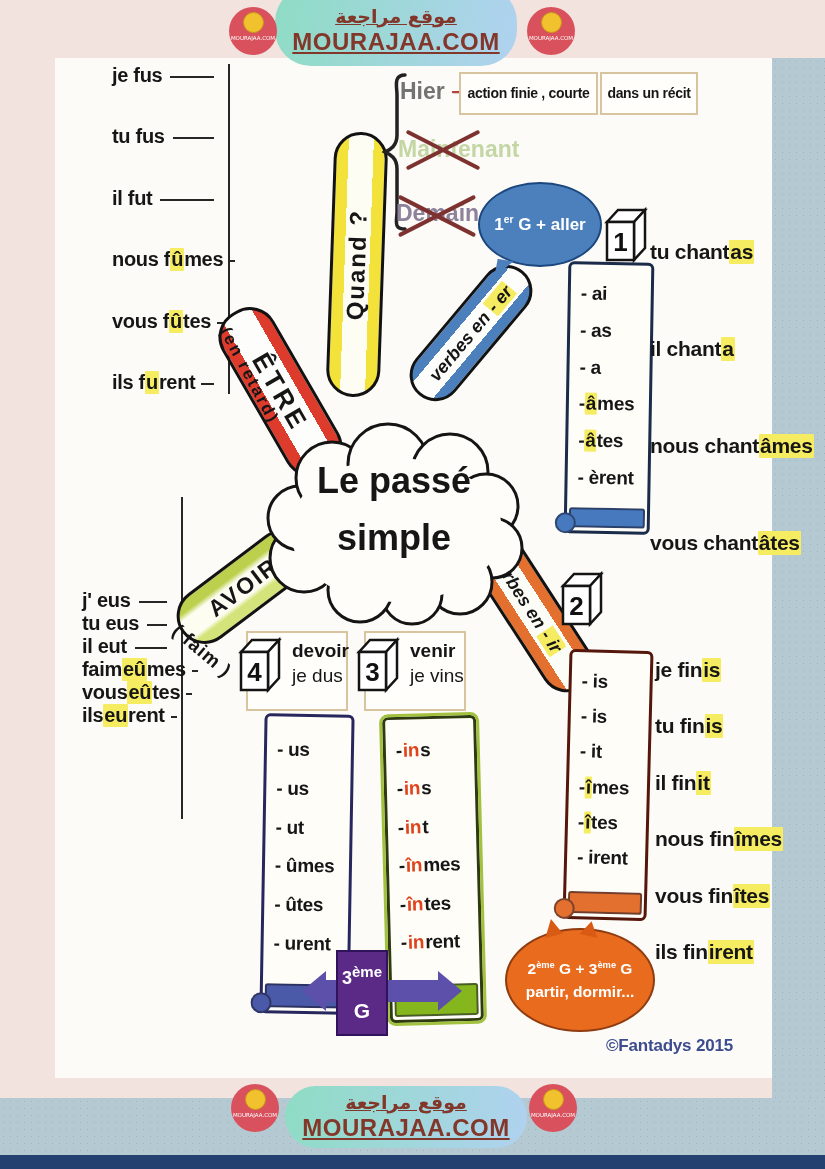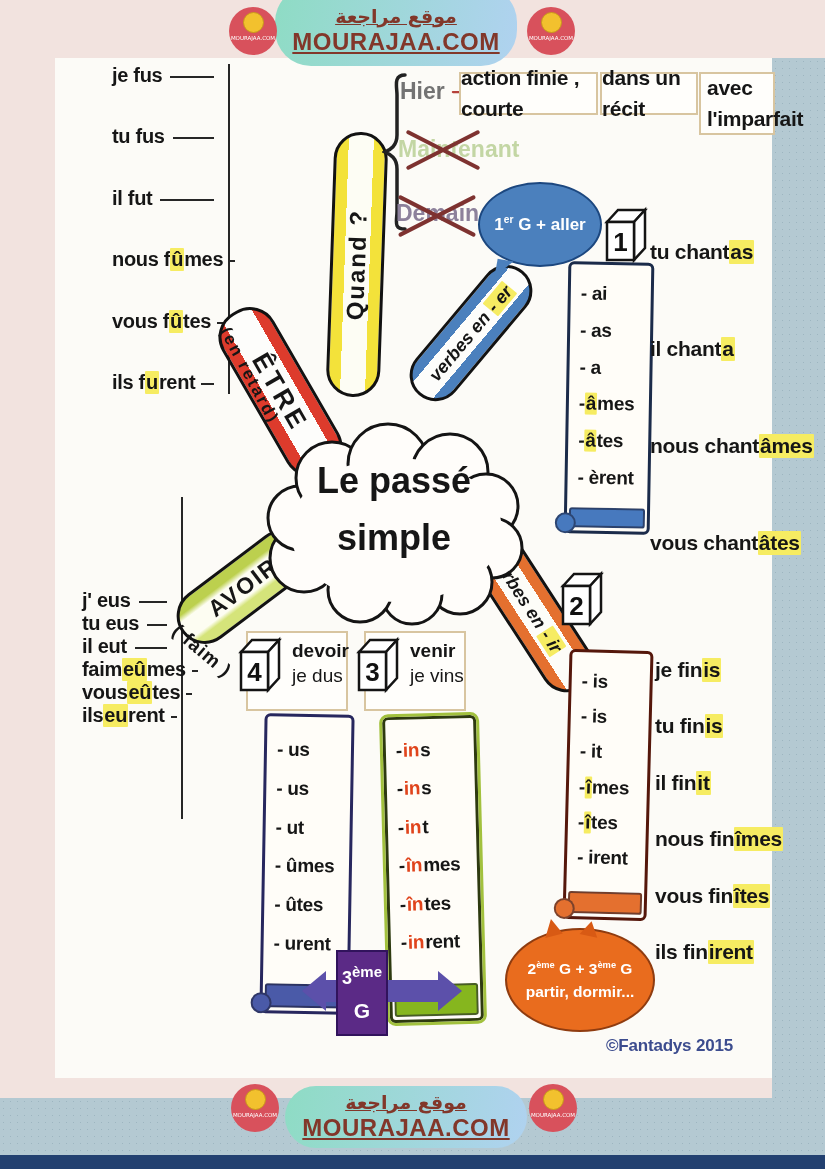--- a/index.html
+++ b/index.html
@@ -34,21 +34,21 @@
   
   .clist{display:flex;flex-direction:column;justify-content:space-between;}
   .clist .crow{font-size:21px;}
   
   .banner{position:absolute;border:3px solid #121212;border-radius:28px;
           display:flex;align-items:center;justify-content:center;font-weight:bold;box-sizing:border-box;}
   .banner .lbl{white-space:nowrap;}
   .note{position:absolute;font-size:17px;font-weight:bold;letter-spacing:2px;white-space:nowrap;transform-origin:0 0;}
   
   .tbox{position:absolute;border:2px solid #d8c5a0;background:#fffefb;display:flex;align-items:center;
-        justify-content:center;font-size:21px;font-weight:bold;letter-spacing:-0.3px;box-sizing:border-box;
+        justify-content:center;font-size:14px;font-weight:bold;letter-spacing:-0.3px;box-sizing:border-box;
         white-space:pre-line;line-height:1.45;text-align:left;}
   .xword{position:absolute;font-size:23px;font-weight:bold;white-space:nowrap;}
   .xcross{position:absolute;}
   .xcross i{position:absolute;left:0;top:50%;width:100%;height:4px;background:#7e3230;border-radius:2px;}
   .xcross i:first-child{transform:rotate(27deg);} .xcross i:last-child{transform:rotate(-27deg);}
   
   .bubble{position:absolute;border-radius:50%;color:#fff;font-weight:bold;display:flex;flex-direction:column;
           align-items:center;justify-content:center;text-align:center;box-sizing:border-box;z-index:5;}
   .bubble sup{font-size:.6em;}
   .bubble1{background:#4b80bd;border:2.5px solid #1c477f;font-size:17px;}
@@ -202,22 +202,20 @@
   <svg class="abs" style="left:382px;top:72px;" width="26" height="160" viewBox="0 0 26 160">
     <path d="M23 3 C11 3 15 15 15 23 L15 63 C15 75 7 78 3 80 C7 82 15 85 15 97 L15 139 C15 149 11 157 23 157" stroke="#222" stroke-width="3.5" fill="none" stroke-linecap="round"></path>
   </svg>
 
   <div class="abs" style="left:400px;top:78px;display:flex;align-items:center;gap:6px;">
     <span style="font-size:23px;font-weight:bold;color:#737373;">Hier</span>
     <span style="font-size:19px;color:#b5413b;">➜</span>
   </div>
   <div class="tbox" style="left:459px;top:72px;width:139px;height:43px;">action finie , courte</div>
   <div class="tbox" style="left:600px;top:72px;width:98px;height:43px;">dans un récit</div>
-  <div class="tbox" style="left:699px;top:72px;width:76px;height:63px;justify-content:flex-start;padding-left:6px;">avec
-l'imparfait</div>
 
   <div class="xword" style="left:398px;top:136px;color:#c3d6a4;">Maintenant</div>
   <div class="xcross" style="left:402px;top:124px;width:82px;height:48px;">
       <i></i>
       <i></i>
     </div>
   <div class="xword" style="left:396px;top:200px;color:#8d819b;">Demain</div>
   <div class="xcross" style="left:394px;top:188px;width:86px;height:52px;">
       <i></i>
       <i></i>

